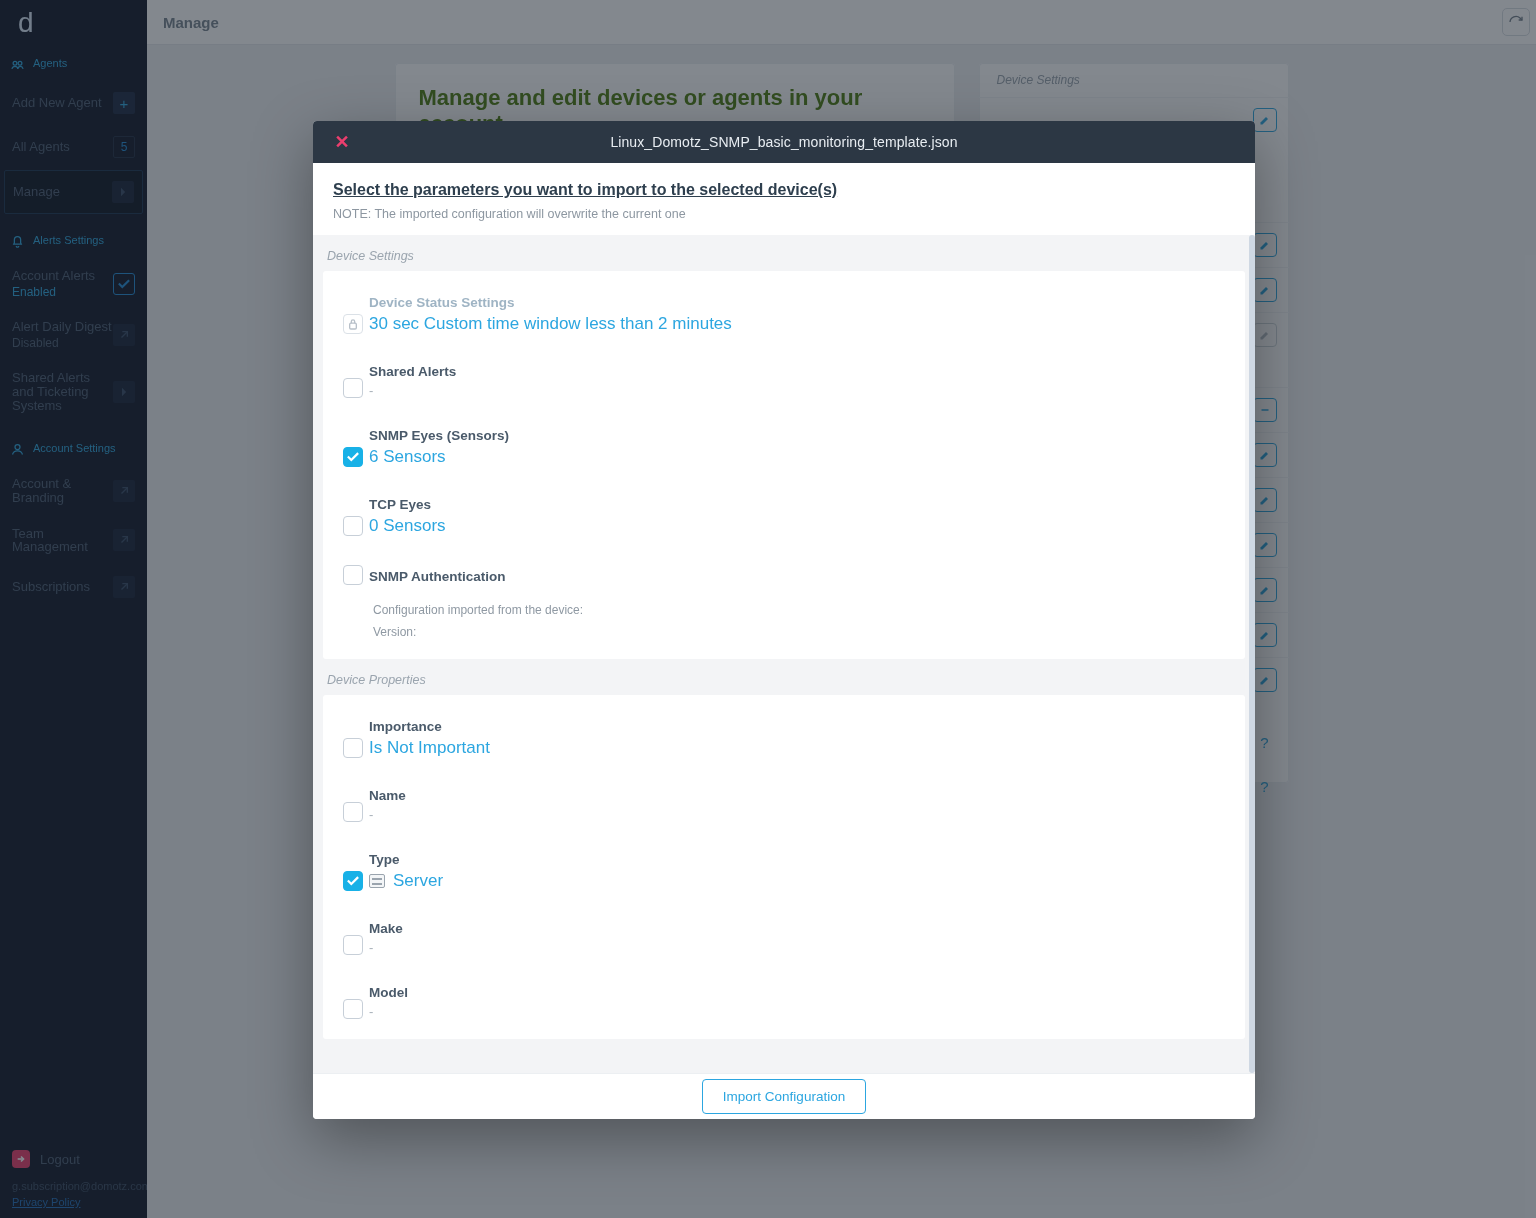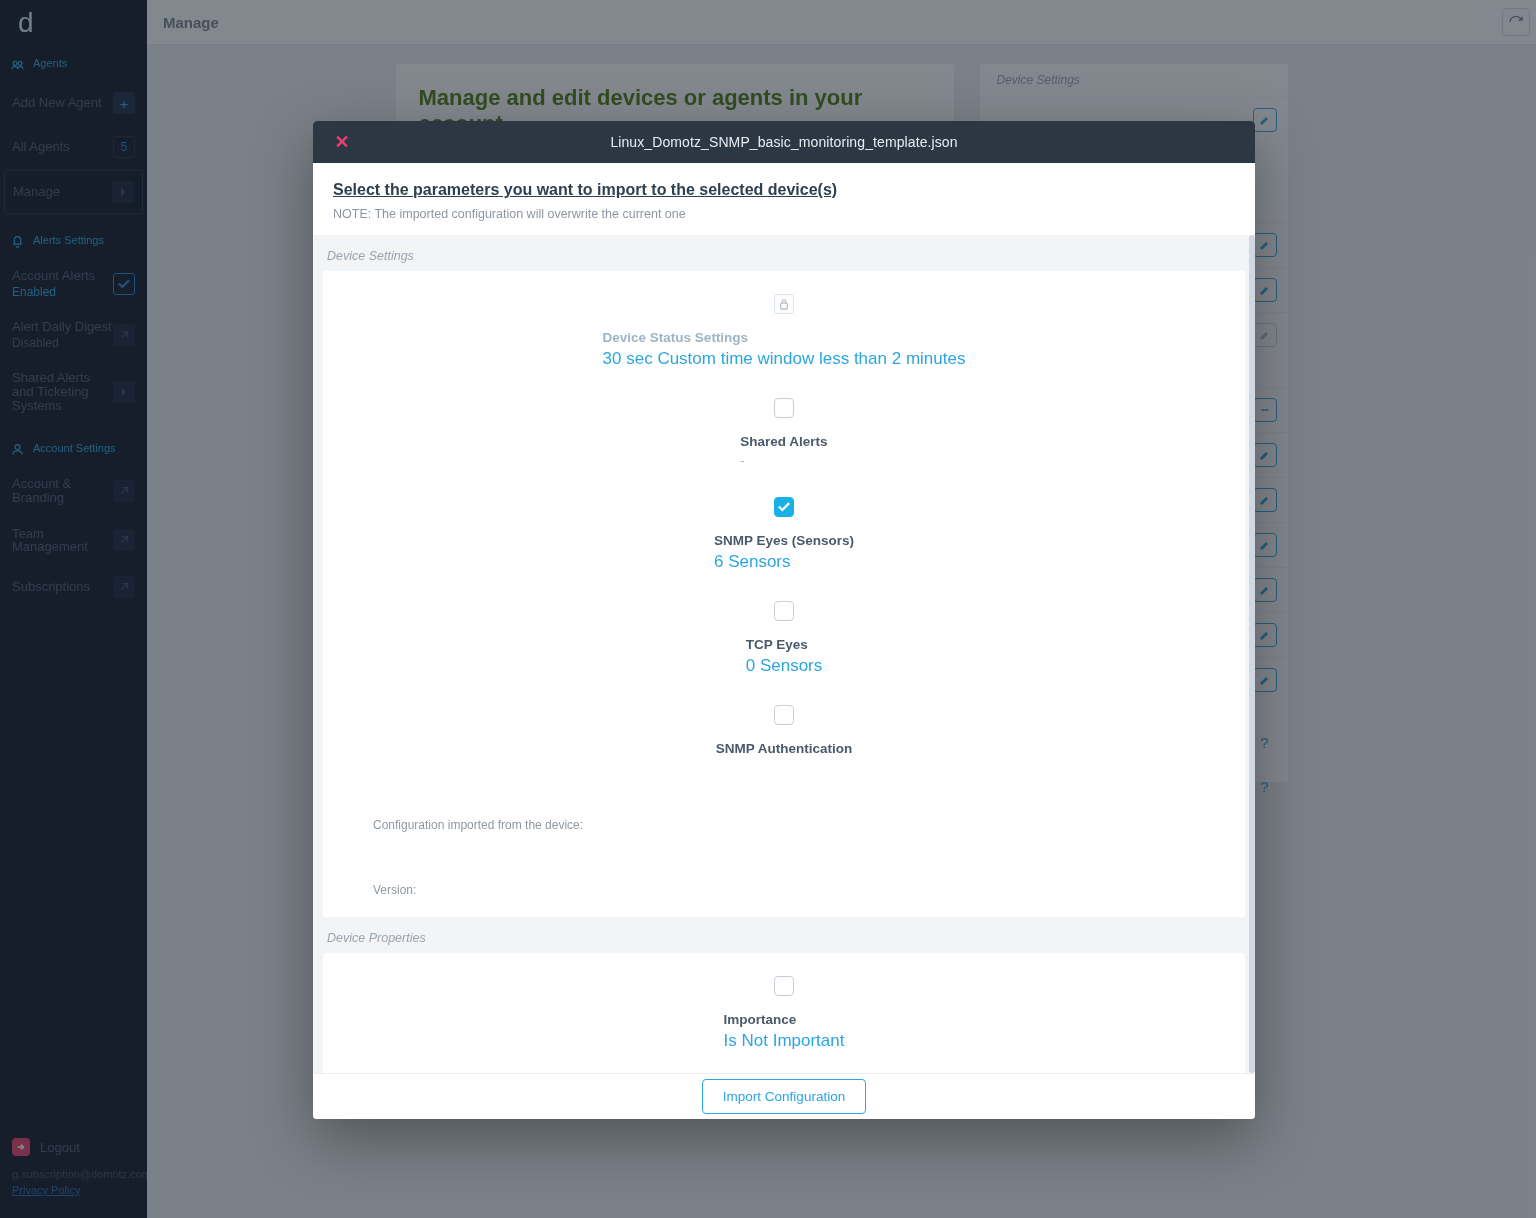--- a/index.html
+++ b/index.html
@@ -54,21 +54,21 @@
   }
   .nav-item .extlink svg { width:10px; height:10px; }
   .nav-item .checkctl {
     width:22px; height:22px; border:1.5px solid #1f8ad6; border-radius:3px;
     display:flex; align-items:center; justify-content:center; color:#1f8ad6;
   }
   .nav-item .checkctl svg { width:12px; height:10px; }
   .enabled-text { color:#2ca6e0; }
   .disabled-text { color:#4a5b72; }
   .sidebar-bottom {
-    margin-top:auto; padding:6px 8px 20px; color:#4a5b72;
+    margin-top:auto; padding:6px 8px 8px; color:#4a5b72;
   }
   .logout-row { display:flex; align-items:center; gap:10px; padding:10px 4px; }
   .logout-icon {
     width:18px; height:18px; border-radius:4px; background:#ea3a6a;
     display:flex; align-items:center; justify-content:center; color:#fff;
   }
   .logout-icon svg { width:10px; height:10px; }
   .tiny { font-size:11px; color:#394a62; padding:2px 4px; }
   .tiny a { color:#1f6bb8; text-decoration:underline;}
 
@@ -166,23 +166,22 @@
     position:absolute; right:0; top:0; bottom:0; width:6px; background:#cfd8e3; border-radius:3px;
   }
   .group-label {
     color:#9aa4ae; font-style:italic; font-size:12.5px;
     padding:14px 4px 8px;
   }
   .group-card {
     background:#fff; border-radius:3px; padding:8px 4px 6px;
   }
   .row {
-    display:flex; align-items:center; gap:14px;
+    display:flex; align-items:flex-end; gap:6px;
     padding:14px 16px;
-    flex-direction:column;
   }
   .row.indent { padding-left:58px; }
   .row .cb {
     width:20px; height:20px; border:1.5px solid #c7cfd8; border-radius:4px; margin-top:1px;
     display:flex; align-items:center; justify-content:center; flex:0 0 20px;
     color:#fff; cursor:pointer;
   }
   .row .cb.checked { background:#18b1e7; border-color:#18b1e7; }
   .row .cb svg { width:12px; height:10px; display:none;}
   .row .cb.checked svg { display:block; }
@@ -197,21 +196,21 @@
   .row .meta .dash { font-size:13px; color:#a8b1ba; margin-top:3px;}
   .row .meta .detail .srv-ic {
     display:inline-flex; width:16px; height:14px; border:1px solid #9aa4ae; border-radius:2px;
     vertical-align:-2px; margin-right:8px; position:relative; background:#f3f5f7;
   }
   .row .meta .detail .srv-ic::before, .row .meta .detail .srv-ic::after{
     content:""; position:absolute; left:2px; right:2px; height:2px; background:#9aa4ae;
   }
   .row .meta .detail .srv-ic::before{ top:3px;}
   .row .meta .detail .srv-ic::after{ top:8px;}
-  .mini-note { font-size:12px; color:#8f99a3; padding:4px 16px 4px 46px;margin-top:43px; }
+  .mini-note { font-size:12px; color:#8f99a3; padding:4px 16px 4px 46px; }
   .modal-footer {
     background:#fff; height:46px; display:flex; align-items:center; justify-content:center;
     border-top:1px solid #eceff2;
   }
   .import-btn {
     border:1px solid #2ca6e0; color:#2ca6e0; background:#fff;
     font-size:13.5px; padding:9px 20px; border-radius:4px; cursor:pointer;
   }
 </style>
 </head>

